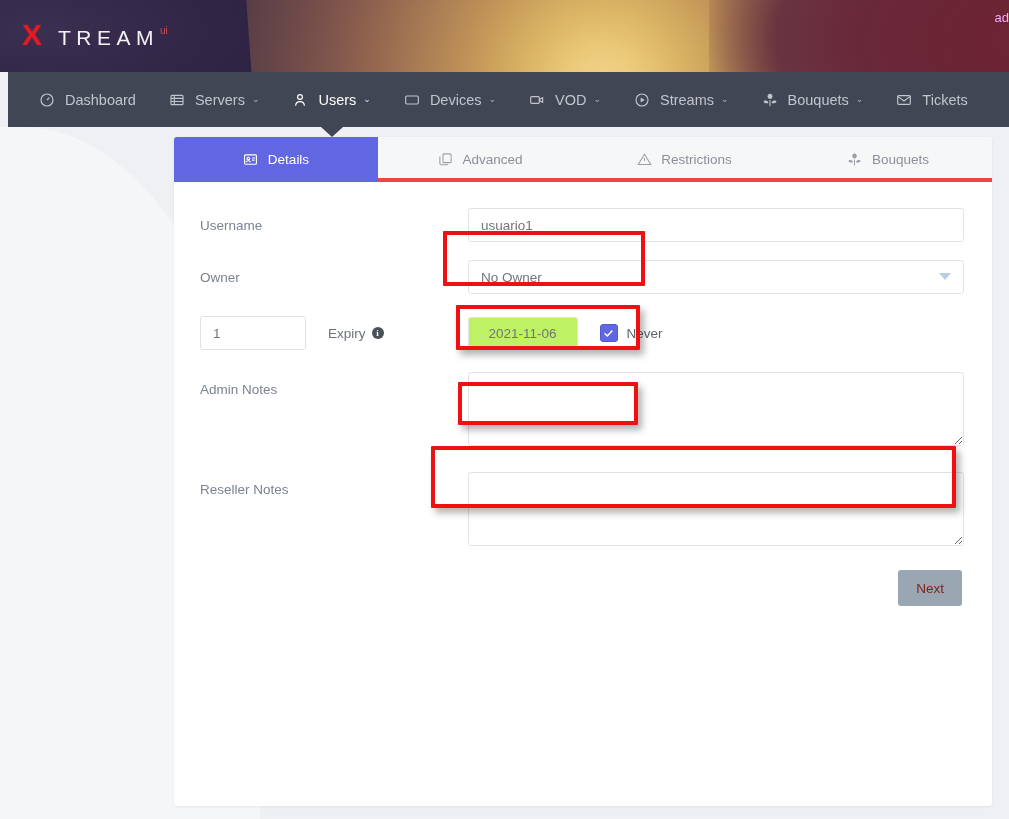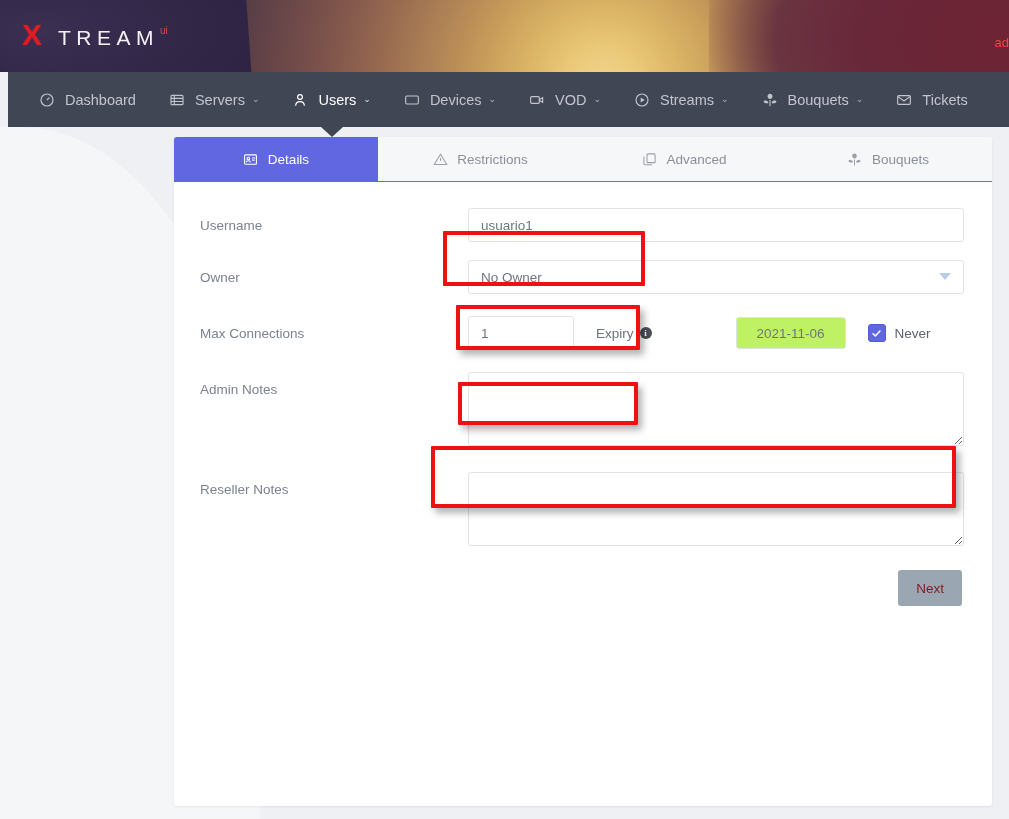--- a/index.html
+++ b/index.html
@@ -58,22 +58,22 @@
   }
   .logo .word {
     color: #f2f2f5; font-size: 21px; letter-spacing: 5.5px;
     line-height: 1; margin-left: 16px;
   }
   .logo .sup {
     color: #cf4b52; font-size: 10px; margin-left: 1px;
     position: relative; top: -11px;
   }
   .header-user {
-    position: absolute; right: 0px; top: 35px;
-    color: #ef4444; font-size: 13px; z-index: 5;
+    position: absolute; right: 0px; top: 10px;
+    color: #f0abfc; font-size: 13px; z-index: 5;
     white-space: nowrap;
   }
 
   
   .navbar {
     position: absolute; left: 8px; top: 72px;
     width: 1009px; height: 55px;
     background: #414654;
     display: flex; align-items: center;
     padding-left: 14px;
@@ -119,21 +119,21 @@
     background: #ffffff;
     border-radius: 3px;
     box-shadow: 0 1px 3px rgba(30,40,60,.07);
     overflow: hidden;
   }
 
   
   .tabs {
     display: flex; height: 45px;
     background: #f6f7f8;
-    border-bottom: 1px solid #ef4444;
+    border-bottom: 4px solid #ef4444;
   }
   .tab {
     flex: 0 0 204px;
     display: flex; align-items: center; justify-content: center;
     font-size: 13.5px; color: #8a9099;
     cursor: pointer; height: 45px;
   }
   .tab.active { background: #6067e0; color: #ffffff; }
   .tab .t-icon {
     display: inline-flex; align-items: center; justify-content: center;
@@ -360,35 +360,35 @@
           <circle cx="8.5" cy="10.5" r="2.1"></circle>
           <path d="M5 16.4c.5-1.7 1.9-2.4 3.5-2.4s3 .7 3.5 2.4M14.5 9.5h5M14.5 13h4"></path>
         </svg>
       </span>
       <span>Details</span>
     </div>
 
     <div class="tab">
       <span class="t-icon">
         <svg width="15" height="15" viewBox="0 0 24 24" fill="none" stroke="#9aa0a8" stroke-width="1.7">
+          <rect x="8" y="3" width="13" height="14" rx="1.6"></rect>
+          <path d="M16 20.5H5a2 2 0 0 1-2-2V7"></path>
+        </svg>
+      </span>
+      <span>Advanced</span>
+    </div>
+
+    <div class="tab">
+      <span class="t-icon">
+        <svg width="15" height="15" viewBox="0 0 24 24" fill="none" stroke="#9aa0a8" stroke-width="1.7">
           <path d="M12 3.5L22 20H2z"></path>
             <path d="M12 9.5v5M12 17h.01"></path>
         </svg>
       </span>
       <span>Restrictions</span>
-    </div>
-
-    <div class="tab">
-      <span class="t-icon">
-        <svg width="15" height="15" viewBox="0 0 24 24" fill="none" stroke="#9aa0a8" stroke-width="1.7">
-          <rect x="8" y="3" width="13" height="14" rx="1.6"></rect>
-          <path d="M16 20.5H5a2 2 0 0 1-2-2V7"></path>
-        </svg>
-      </span>
-      <span>Advanced</span>
     </div>
 
     <div class="tab">
       <span class="t-icon">
         <svg width="15" height="15" viewBox="0 0 24 24" fill="#9aa0a8">
           <path d="M12 2.5c2.2 0 3.6 1.8 3.6 3.9 0 2.2-1.5 4.1-3.6 4.1s-3.6-1.9-3.6-4.1c0-2.1 1.4-3.9 3.6-3.9z"></path>
           <path d="M5.6 12.8c2.2 0 3.9 1.8 3.9 3.9H5.6c-2 0-3.1-1.4-3.1-2.4s1-1.5 3.1-1.5z"></path>
           <path d="M18.4 12.8c2.1 0 3.1.5 3.1 1.5s-1.1 2.4-3.1 2.4h-3.9c0-2.1 1.7-3.9 3.9-3.9z"></path>
           <path d="M11.2 12h1.6v9.5h-1.6z"></path>
         </svg>
@@ -411,21 +411,20 @@
       <div class="row-label">Owner</div>
       <div class="row-field">
         <div class="select-wrap">
           <input class="inp" value="No Owner" style="">
           <span class="caret"></span>
         </div>
       </div>
     </div>
 
     <div class="row" style="margin-bottom:22px;">
-      <div class="row-label">Max Connections</div>
       <div class="row-field">
         <div class="mc-row">
           <input class="mc-num" value="1" style="">
           <span class="mc-expiry">
             <span>Expiry</span>
             <span class="info-dot">i</span>
           </span>
           <input class="mc-date" readonly="" value="2021-11-06" style="">
           <span class="never-wrap">
             <span class="cbx">

